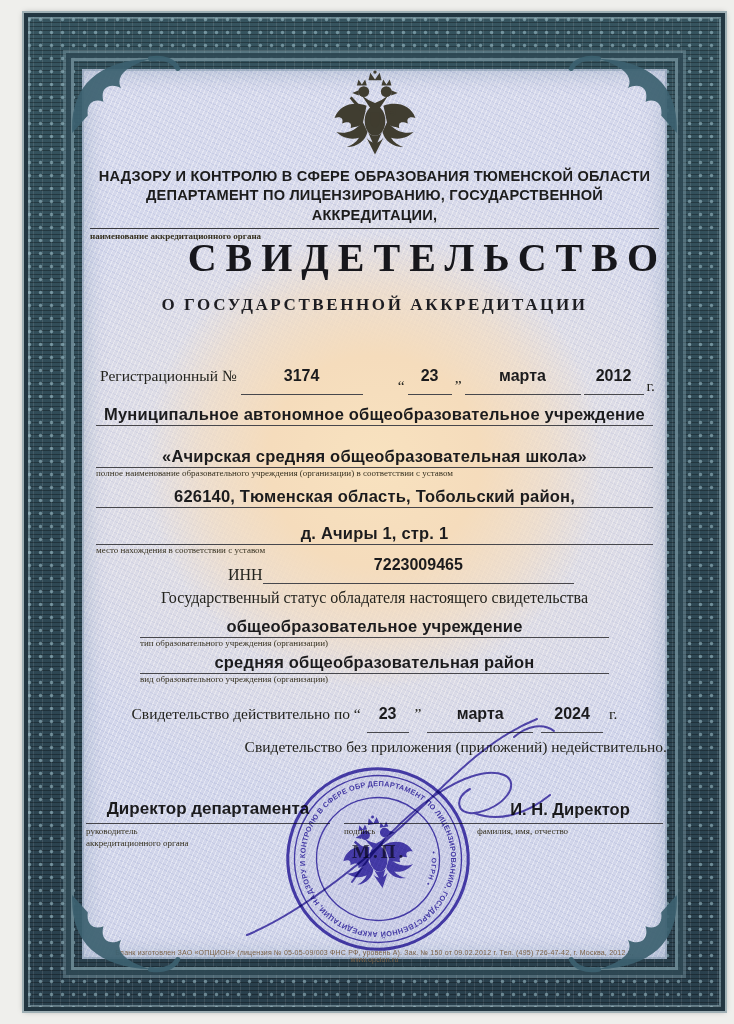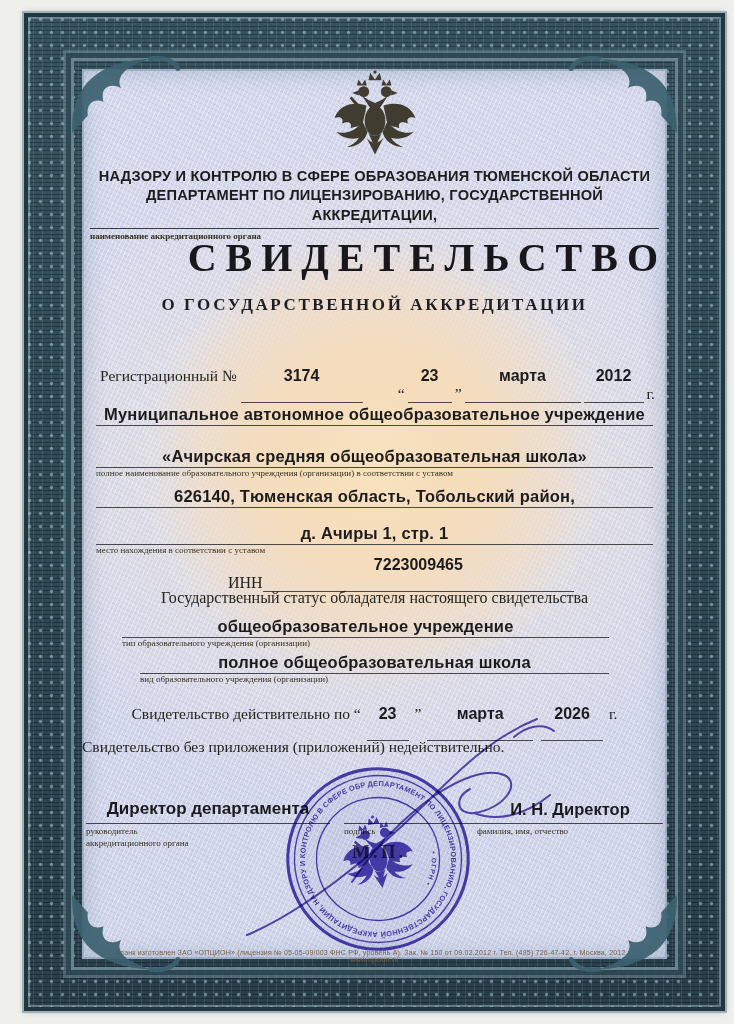--- a/index.html
+++ b/index.html
@@ -44,33 +44,33 @@
   .dept{left:8px;right:8px;top:98px;text-align:center;}
   .dept-name{font-size:14.6px;line-height:1.32;letter-spacing:.2px;color:#1c1c1c;
     display:inline-block;border-bottom:1.4px solid #3a3a3e;padding:0 2px 3px;}
   .dept .caption{margin-top:2px;font-weight:700;}
   .title{left:0;right:0;top:165px;text-align:right;font-weight:700;font-size:40px;
     letter-spacing:9px;color:#17171c;}
   .subtitle{left:0;right:0;top:226px;text-align:center;font-weight:700;font-size:17px;letter-spacing:2.6px;color:#1d1d22;}
   
   .reg-row{left:18px;right:12px;top:298px;display:flex;justify-content:space-between;align-items:flex-end;font-size:15.5px;}
   .fld{display:inline-block;text-align:center;border-bottom:1.2px solid #47474c;
-       font-family:"Liberation Sans",sans-serif;font-weight:700;font-size:16px;color:#1b1b1d;padding-bottom:17px;}
+       font-family:"Liberation Sans",sans-serif;font-weight:700;font-size:16px;color:#1b1b1d;padding-bottom:9px;}
   .reg-right{display:flex;align-items:flex-end;gap:3px;}
   
   .vline{left:14px;right:14px;text-align:center;}
   .vline .txt{font-size:16.5px;letter-spacing:.2px;}
   .vline .rule-full{border-bottom:1.2px solid #47474c;margin-top:1px;}
   .inn-row{left:146px;top:487px;width:346px;display:flex;align-items:flex-end;font-size:16px;}
   .inn-row .fld{flex:1;}
   .status-intro{left:0;right:0;top:520px;text-align:center;font-size:16px;}
   
   .validity{left:0;right:0;top:636px;text-align:center;font-size:15.5px;}
   .validity .fld{margin:0 2px;}
-  .note{left:0;right:0;top:669px;text-align:left;font-size:15.5px;}
+  .note{left:0;right:0;top:669px;text-align:right;font-size:15.5px;}
   
   .sig-col{position:absolute;text-align:center;}
   .sig-label{height:24px;display:flex;align-items:flex-end;justify-content:center;}
   .sig-rule{border-top:1.2px solid #44444a;margin-top:4px;}
   .sig-cap{margin-top:2px;}
   
   .mp{left:270px;top:772px;font-weight:700;font-size:19px;letter-spacing:3px;color:#2c2c3e;opacity:.8;}
   .stamp{left:200px;top:694px;width:192px;height:192px;transform:rotate(-8deg);
          mix-blend-mode:multiply;opacity:.94;}
   .sig-strokes{left:150px;top:628px;width:340px;height:250px;mix-blend-mode:multiply;}
@@ -185,39 +185,39 @@
         <div class="caption">место нахождения в соответствии с уставом</div>
       </div>
 
       <div class="abs inn-row">
         <span>ИНН</span>
         <span class="fld">7223009465</span>
       </div>
 
       <div class="abs status-intro">Государственный статус обладателя настоящего свидетельства</div>
 
-      <div class="abs vline" style="top:548px;left:40px;right:58px">
+      <div class="abs vline" style="top:548px;left:58px;right:58px">
         <div class="txt sans b">общеобразовательное учреждение</div>
         <div class="rule-full"></div>
         <div class="caption">тип образовательного учреждения (организации)</div>
       </div>
 
       <div class="abs vline" style="top:584px;left:58px;right:58px">
-        <div class="txt sans b">полное общеобразовательная школа</div>
+        <div class="txt sans b">средняя общеобразовательная район</div>
         <div class="rule-full"></div>
         <div class="caption">вид образовательного учреждения (организации)</div>
       </div>
 
       <div class="abs validity">
         <span>Свидетельство действительно по</span>
         <span>“</span>
         <span class="fld" style="width:42px">23</span>
         <span>”</span>
         <span class="fld" style="width:106px">марта</span>
-        <span class="fld" style="width:62px">2026</span>
+        <span class="fld" style="width:62px">2024</span>
         <span>г.</span>
       </div>
 
       <div class="abs note">Свидетельство без приложения (приложений) недействительно.</div>
 
       <div class="sig-col" style="left:4px;top:726px;width:244px">
         <div class="sig-label sans b" style="font-size:17px">Директор департамента</div>
         <div class="sig-rule"></div>
         <div class="sig-cap caption">
           <div>руководитель</div>

